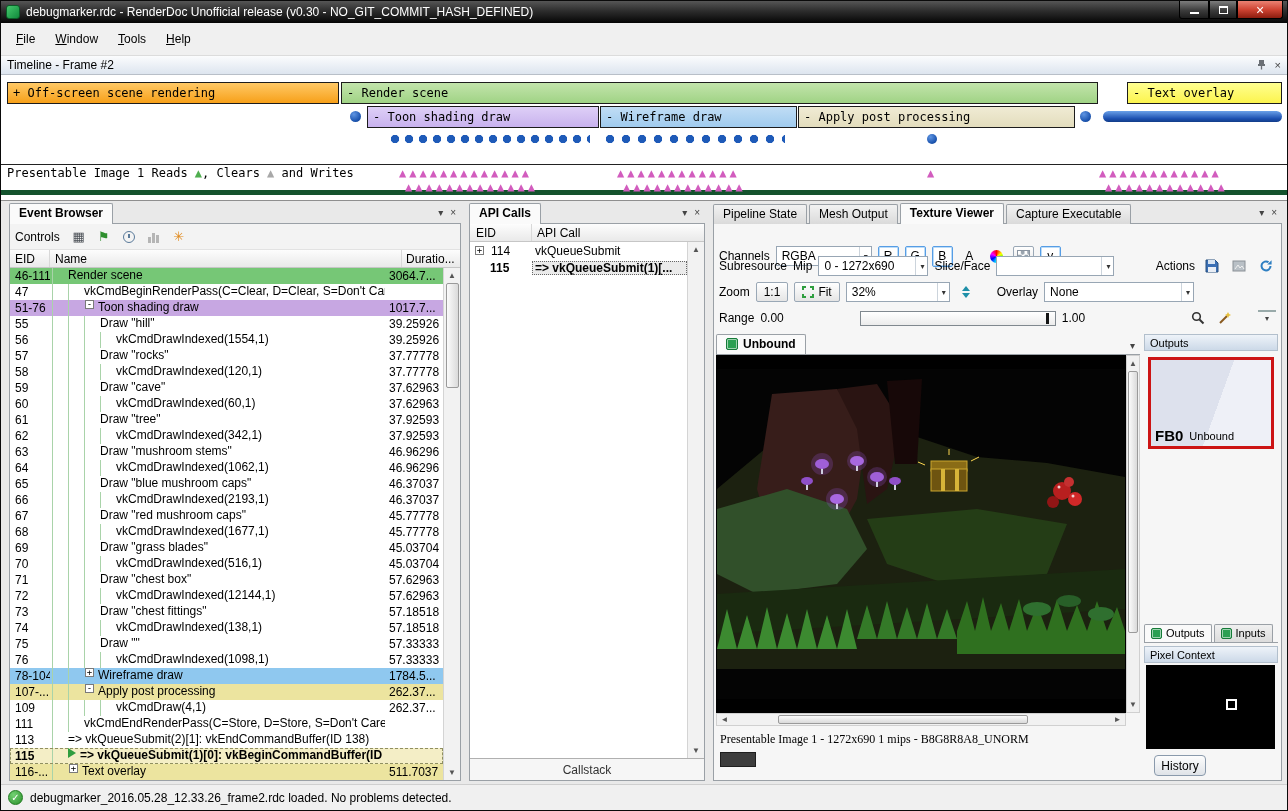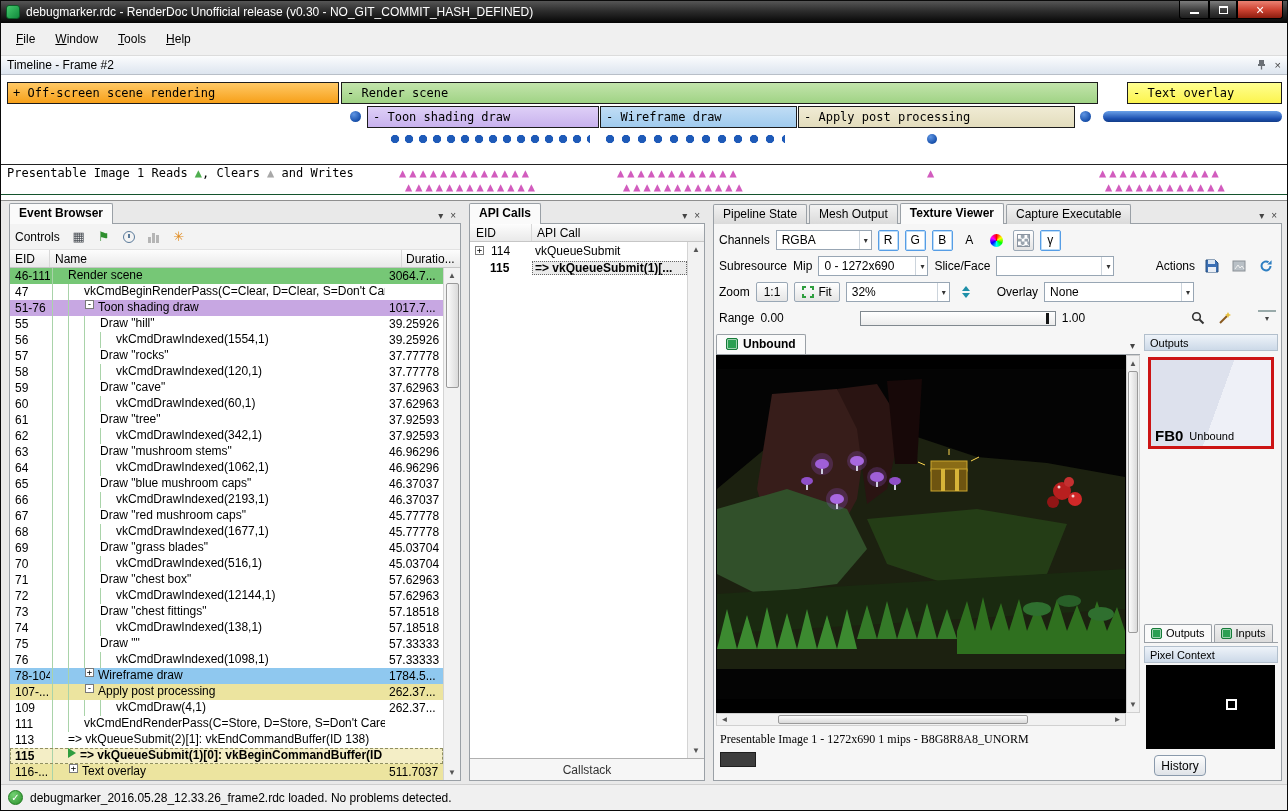--- a/index.html
+++ b/index.html
@@ -53,35 +53,35 @@
   #dot-2{top:36px;left:1079px}
   #dot-3{top:59px;left:926px;width:10px;height:10px}
   .blue-pill{position:absolute;top:36px;left:1102px;width:179px;height:11px;border-radius:6px;
     background:linear-gradient(#6aa0e8,#1c50b0 70%,#123c88)}
   .dots{position:absolute;top:59px;height:10px;background-repeat:repeat-x;
     background-image:radial-gradient(circle at 5px 5px,#1e5ab8 3.8px,rgba(0,0,0,0) 4.5px);
     background-size:14px 10px}
   #dots-a{left:389px;width:200px}
   #dots-b{left:604px;width:180px;background-size:16px 10px}
   .tl-caption{position:absolute;top:89px;left:0;right:0;height:31px;background:#fff;
-    border-top:1px solid #222;border-bottom:1px solid #14532d;
+    border-top:1px solid #222;border-bottom:5px solid #14532d;
     font-family:"DejaVu Sans Mono",monospace;font-size:12px}
   .cap-line{position:absolute;top:1px;left:6px;display:flex;align-items:center;white-space:pre;line-height:14px}
   .tri-green{color:#4fae4f}
   .tri-gray{color:#a8a8a8}
   .tri-cluster{position:absolute;color:#d25cbe;font-size:12px;letter-spacing:3px;line-height:14px;white-space:nowrap}
   .tc-r1{top:1px}.tc-r2{top:15px}
 
   
   .main{position:absolute;top:200px;left:0;right:0;bottom:26px;background:#e9e9e9}
   .panel{position:absolute;display:flex;flex-direction:column}
   #event-panel{left:8px;top:2px;width:452px;bottom:3px}
   #api-panel{left:468px;top:2px;width:236px;bottom:3px}
   #right-panel{left:712px;top:2px;right:5px;bottom:3px}
-  .tabbar{height:21px;display:flex;align-items:flex-end;position:relative;z-index:2}
+  .tabbar{height:21px;display:flex;align-items:center;position:relative;z-index:2}
   .tab{border:1px solid #9aa0a6;border-bottom:none;background:linear-gradient(#f2f2f2,#dadada);
     padding:2px 9px 3px;margin-right:2px;border-radius:2px 2px 0 0;white-space:nowrap;cursor:default}
   .tab.active{background:#fafafa;font-weight:bold;padding-bottom:4px}
   .bar-icons{margin-left:auto;display:flex;align-items:center;gap:7px;padding:0 5px 3px;color:#444;font-size:10px}
   .panel-body{flex:1;border:1px solid #9aa0a6;background:#f6f6f6;display:flex;flex-direction:column;margin-top:-1px;overflow:hidden}
 
   
   .eb-toolbar{height:26px;display:flex;align-items:center;gap:3px;padding:0 5px;background:#f3f3f3;border-bottom:1px solid #e2e2e2}
   .tool-label{margin-right:5px}
   .tool-btn{width:22px;height:20px;display:flex;align-items:center;justify-content:center;border-radius:2px;cursor:default}
@@ -128,21 +128,21 @@
   .api-eid{width:62px;display:flex;align-items:center;padding-left:4px;flex-shrink:0;gap:3px}
   .api-call{flex:1;padding:0 3px;overflow:hidden}
   .api-row.selected{font-weight:bold}
   .api-row.selected .api-call{background:#ebebeb;outline:1px dotted #666;outline-offset:-1px}
   .callstack{border-top:1px solid #b0b0b0;height:22px;display:flex;align-items:center;justify-content:center;
     color:#333;background:#f6f6f6;flex-shrink:0}
 
   
   .rp-body{position:relative}
   .tv-row{position:absolute;left:5px;right:5px;height:24px;display:flex;align-items:center;gap:6px}
-  #tv-row1{top:4px}#tv-row2{top:30px}#tv-row3{top:56px}#tv-row4{top:82px}
+  #tv-row1{top:20px}#tv-row2{top:30px}#tv-row3{top:56px}#tv-row4{top:82px}
   .combo{height:20px;background:#fff;border:1px solid #98a6b4;display:inline-flex;align-items:center;
     padding:0 3px 0 5px;gap:6px;white-space:nowrap;cursor:default}
   .combo .carr{font-size:8px;color:#333;border-left:1px solid #ccd4dc;padding-left:4px;align-self:stretch;display:flex;align-items:center}
   .combo .val{flex:1;overflow:hidden}
   #cmb-channels{width:96px}#cmb-mip{width:110px}#cmb-slice{width:118px}#cmb-zoom{width:104px}#cmb-overlay{width:150px}
   .sq-btn{width:21px;height:21px;border:1px solid #9aa8b6;background:linear-gradient(#ffffff,#e3e3e3);
     display:inline-flex;align-items:center;justify-content:center;border-radius:2px;cursor:default;flex-shrink:0}
   .sq-btn.toggled{background:#fff;border-color:#569de5;box-shadow:inset 0 0 0 1px #bcdcf8}
   .sq-btn.flat{border-color:transparent;background:transparent}
   .wheel{width:13px;height:13px;border-radius:50%;background:conic-gradient(#f00,#ff0,#0f0,#0ff,#00f,#f0f,#f00)}

